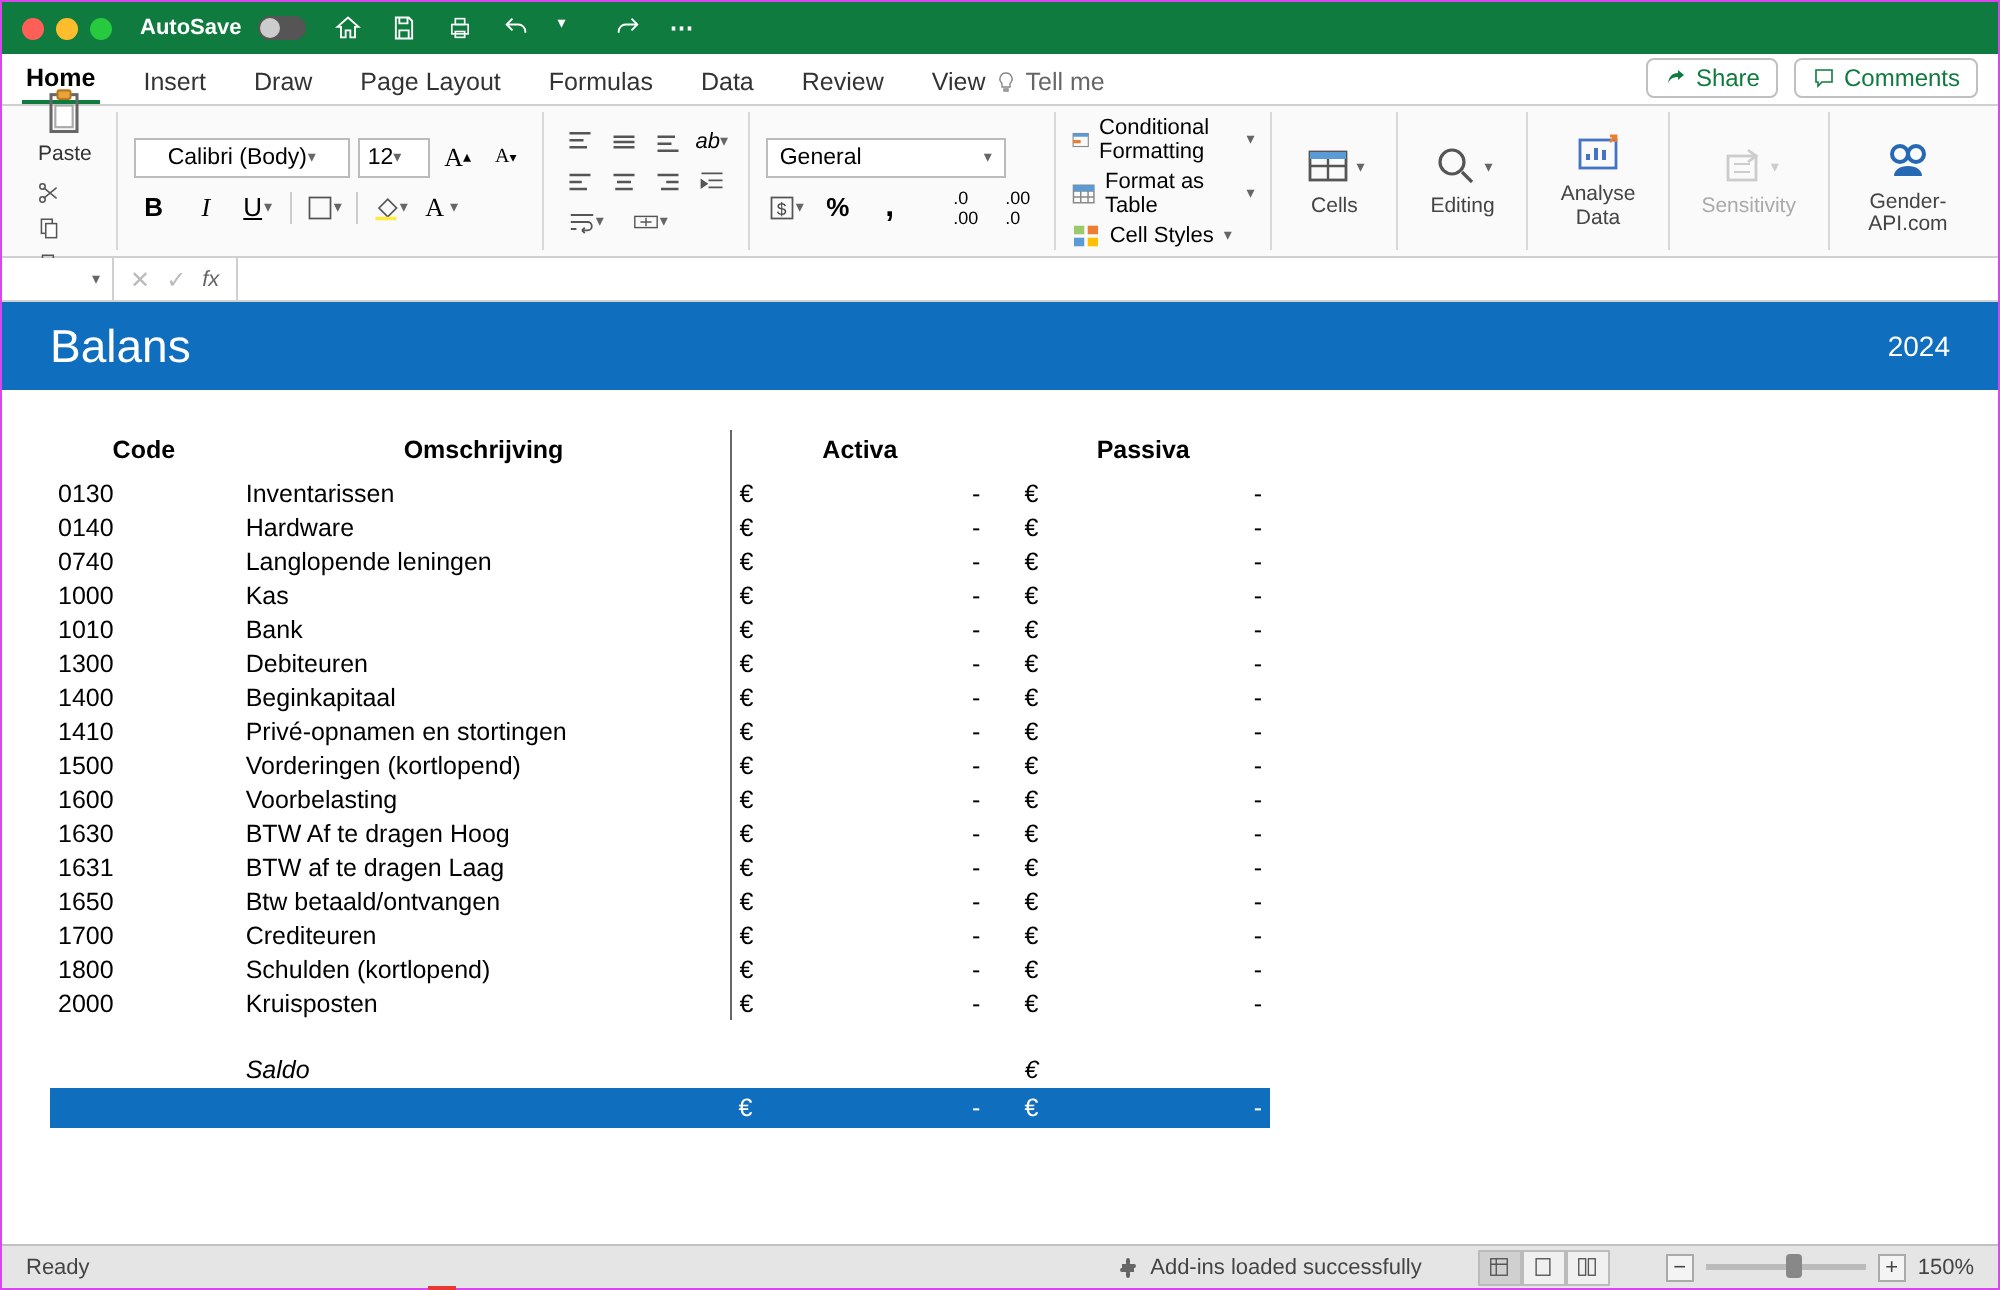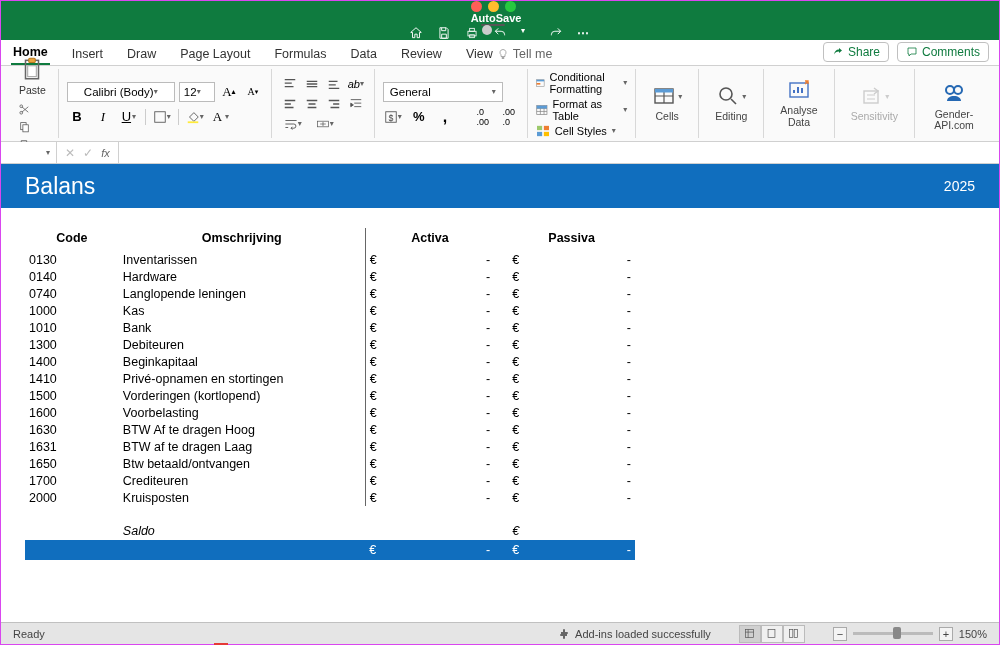--- a/index.html
+++ b/index.html
@@ -1,19 +1,19 @@
 <!DOCTYPE html>
 <html><head>
 <meta charset="utf-8">
 <style>
 * { margin: 0; padding: 0; box-sizing: border-box; }
 body { font-family: -apple-system, "Segoe UI", Arial, sans-serif; font-size: 12px; background: #fff; width: 1000px; height: 645px; overflow: hidden; display: flex; flex-direction: column; border: 1px solid #d946ef; }
 
 
-.titlebar { background: #0f7b3f; height: 39px; display: flex; align-items: center; padding: 0 10px; color: #fff; position: relative; flex-direction: column; }
+.titlebar { background: #0f7b3f; height: 26px; display: flex; align-items: center; padding: 0 10px; color: #fff; position: relative; }
 .traffic { display: flex; gap: 6px; margin-right: 14px; }
 .traffic span { width: 11px; height: 11px; border-radius: 50%; display: block; }
 .tl-red { background: #ff5f56; } .tl-yel { background: #ffbd2e; } .tl-grn { background: #27c93f; }
 .autosave { font-size: 11px; font-weight: 600; margin-right: 8px; }
 .toggle { width: 24px; height: 12px; background: #555; border-radius: 6px; position: relative; margin-right: 14px; }
 .toggle::after { content: ""; position: absolute; width: 10px; height: 10px; background: #ccc; border-radius: 50%; top: 1px; left: 1px; font-size: 6px; }
 .titlebar-icons { display: flex; gap: 14px; align-items: center; }
 .titlebar-icons svg, .titlebar-icons span { width: 14px; height: 14px; fill: #fff; color: #fff; }
 .titlebar-right { margin-left: auto; display: flex; gap: 14px; }
 .dots { letter-spacing: 1px; font-weight: bold; }
@@ -444,21 +444,21 @@
     <span style="color:#bbb">✕</span>
     <span style="color:#bbb">✓</span>
     <span class="fx">fx</span>
   </div>
   <div style="flex:1;height:100%"></div>
 </div>
 
 <div class="sheet">
   <div class="banner">
     <span class="banner-title">Balans</span>
-    <span class="banner-year">2025</span>
+    <span class="banner-year">2024</span>
   </div>
   <div class="balance">
     <table class="balance-table">
       <thead>
         <tr>
           <th class="c-code">Code</th>
           <th class="c-desc">Omschrijving</th>
           <th class="c-act-sym" colspan="2">Activa</th>
           <th class="c-pas-sym" colspan="2">Passiva</th>
         </tr>
@@ -564,20 +564,28 @@
             <td class="c-code">1650</td>
             <td class="c-desc">Btw betaald/ontvangen</td>
             <td class="c-act-sym">€</td>
             <td class="c-act-val">-</td>
             <td class="c-pas-sym">€</td>
             <td class="c-pas-val">-</td>
           </tr>
           <tr>
             <td class="c-code">1700</td>
             <td class="c-desc">Crediteuren</td>
+            <td class="c-act-sym">€</td>
+            <td class="c-act-val">-</td>
+            <td class="c-pas-sym">€</td>
+            <td class="c-pas-val">-</td>
+          </tr>
+          <tr>
+            <td class="c-code">1800</td>
+            <td class="c-desc">Schulden (kortlopend)</td>
             <td class="c-act-sym">€</td>
             <td class="c-act-val">-</td>
             <td class="c-pas-sym">€</td>
             <td class="c-pas-val">-</td>
           </tr>
           <tr>
             <td class="c-code">2000</td>
             <td class="c-desc">Kruisposten</td>
             <td class="c-act-sym">€</td>
             <td class="c-act-val">-</td>

